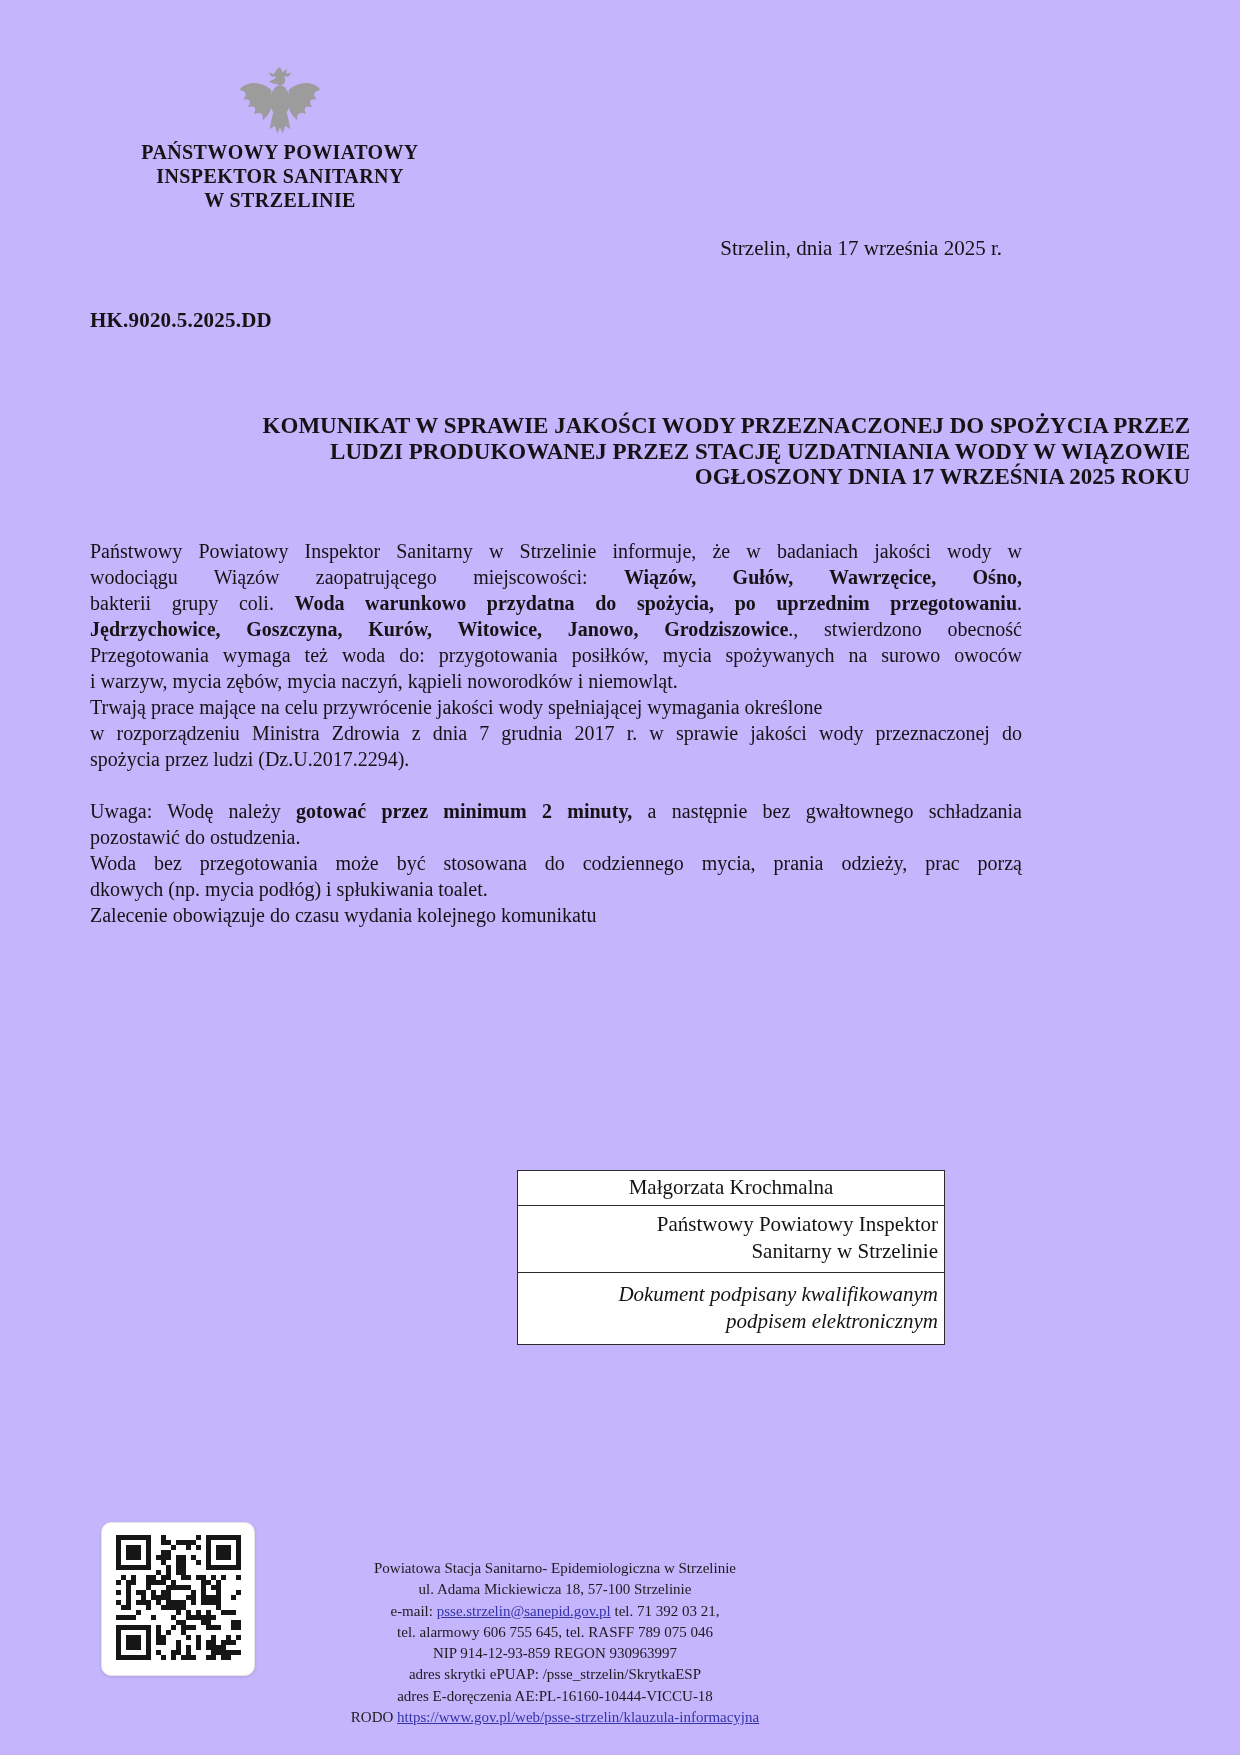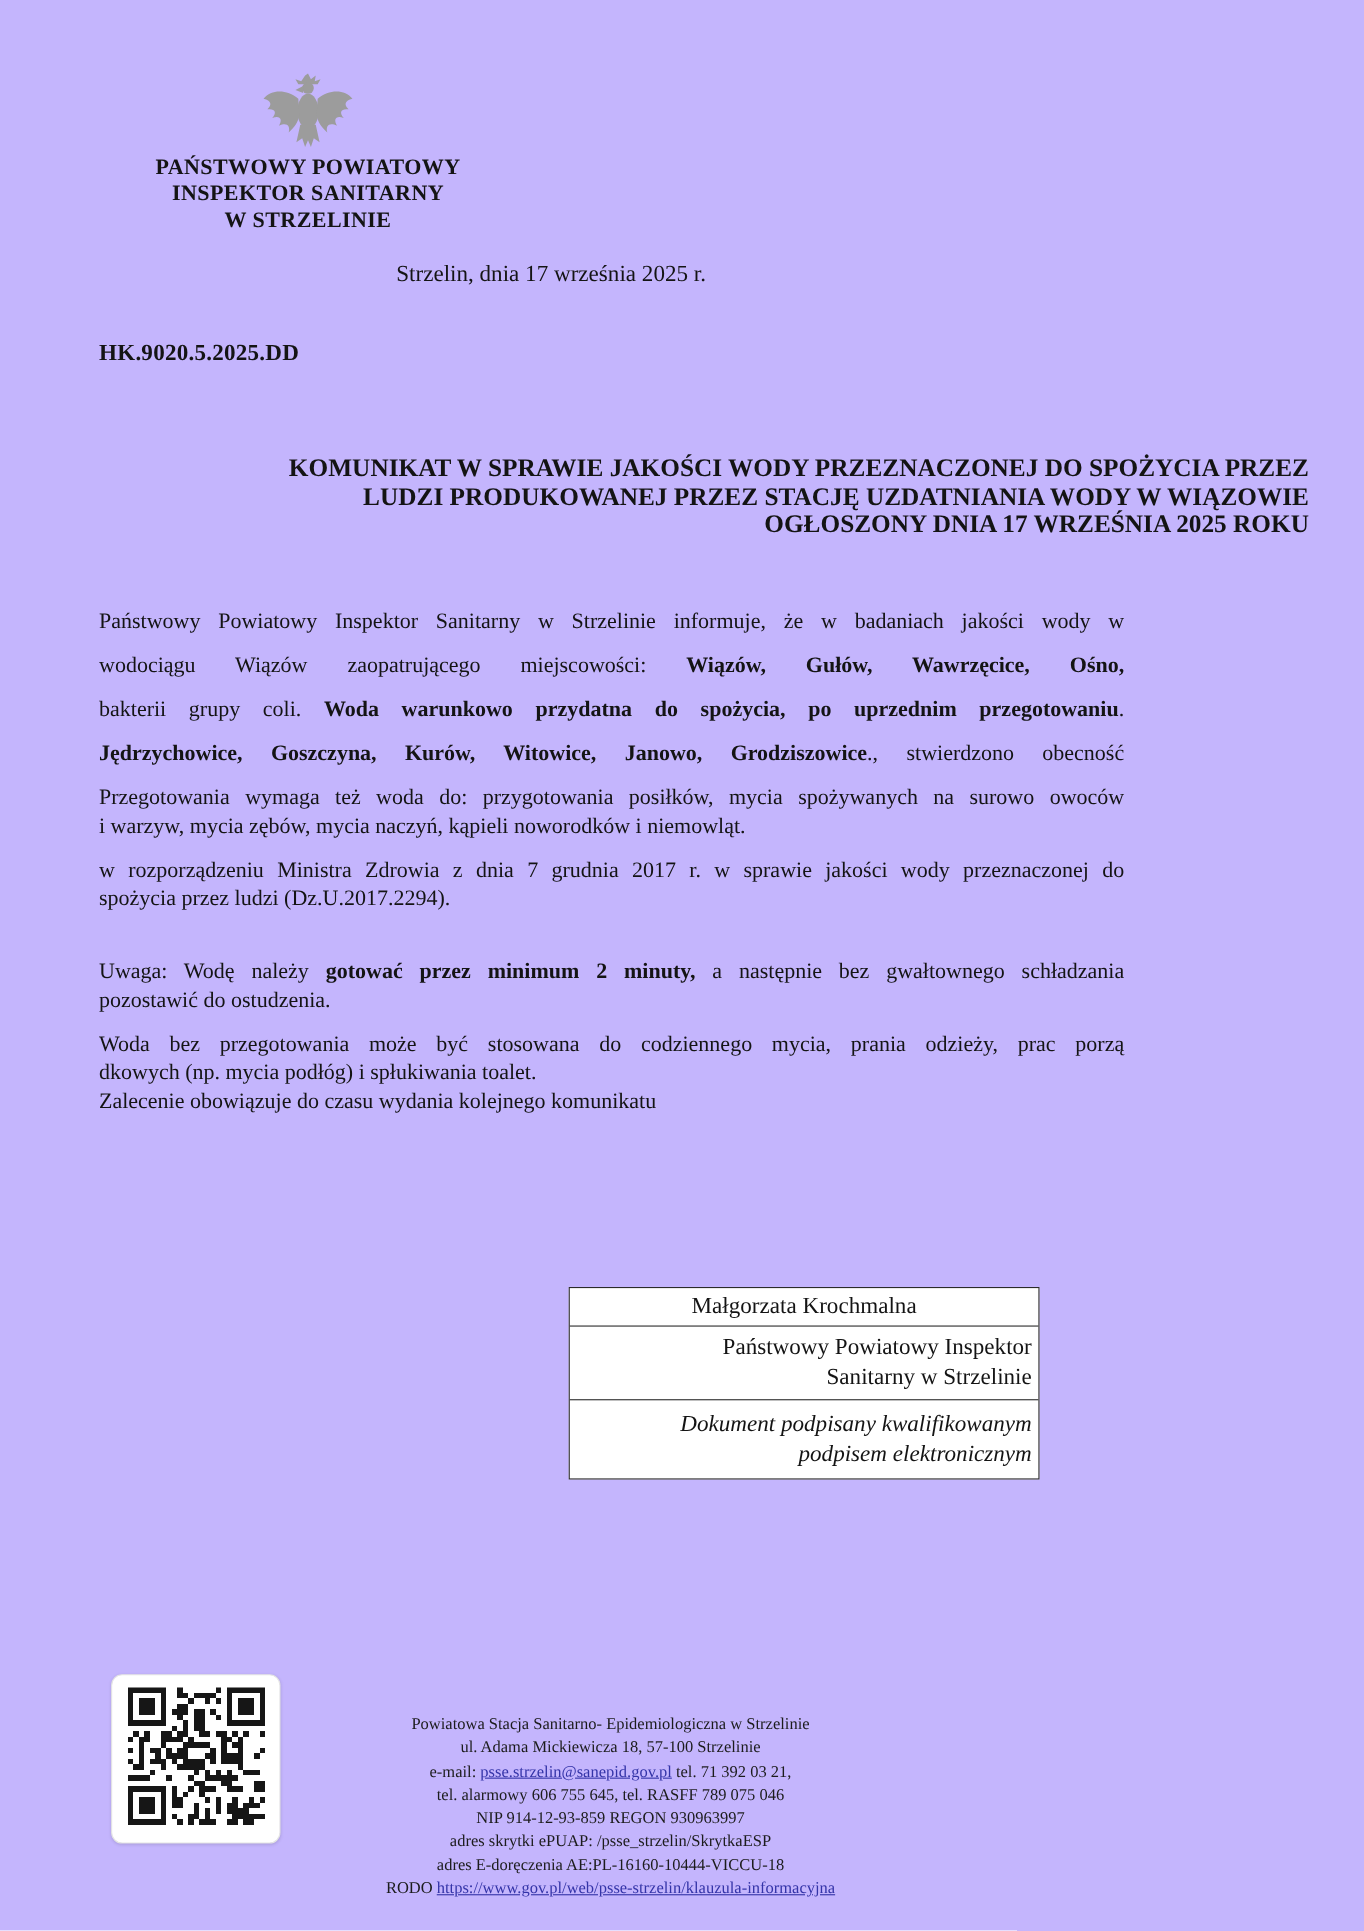--- a/index.html
+++ b/index.html
@@ -14,38 +14,38 @@
   }
   
   .crest{position:absolute;top:66px;left:100px;width:360px;text-align:center;}
   .crest .eagle-wrap{height:74px;}
   .org-line{
     font-weight:bold;font-size:20px;line-height:24px;letter-spacing:.4px;
   }
   
   .date-line{
     position:absolute;top:236px;left:0;right:258px;
-    text-align:center;font-size:21px;
+    text-align:right;font-size:21px;
   }
   .ref-number{
     position:absolute;top:308px;left:90px;
     font-weight:bold;font-size:21px;letter-spacing:.2px;
   }
   
   .doc-title{
     position:absolute;top:413px;left:50px;width:1140px;
     text-align:right;font-weight:bold;font-size:23px;line-height:25.5px;
   }
   
   .body-text{
     position:absolute;top:538px;left:90px;width:932px;
     font-size:20px;line-height:26px;
   }
   .body-text .line{text-align:justify;}
-  .body-text .line.j{text-align-last:justify;margin-top:14px;}
+  .body-text .line.j{text-align-last:justify;}
   .body-text .line.blank{height:26px;}
   .line b{font-weight:bold;}
   
   .signature-box{
     position:absolute;top:1170px;left:517px;width:426px;
     border:1.5px solid #2b2b2b;
     font-size:21px;line-height:27px;text-align:center;
     background:#fff;
   }
   .sig-row{padding:3px 6px 4px 6px;}
@@ -101,20 +101,21 @@
     <div>OGŁOSZONY DNIA 17 WRZEŚNIA 2025 ROKU</div>
   </div>
 
   <div class="body-text">
       <div class="line j"><span>Państwowy Powiatowy Inspektor Sanitarny w Strzelinie informuje, że w badaniach jakości wody w</span></div>
       <div class="line j"><span>wodociągu Wiązów zaopatrującego miejscowości: </span><b>Wiązów, Gułów, Wawrzęcice, Ośno,</b></div>
       <div class="line j"><span>bakterii grupy coli. </span><b>Woda warunkowo przydatna do spożycia, po uprzednim przegotowaniu</b><span>.</span></div>
       <div class="line j"><b>Jędrzychowice, Goszczyna, Kurów, Witowice, Janowo, Grodziszowice</b><span>., stwierdzono obecność</span></div>
       <div class="line j"><span>Przegotowania wymaga też woda do: przygotowania posiłków, mycia spożywanych na surowo owoców</span></div>
       <div class="line"><span>i warzyw, mycia zębów, mycia naczyń, kąpieli noworodków i niemowląt.</span></div>
+      <div class="line"><span>Trwają prace mające na celu przywrócenie jakości wody spełniającej wymagania określone</span></div>
       <div class="line j"><span>w rozporządzeniu Ministra Zdrowia z dnia 7 grudnia 2017 r. w sprawie jakości wody przeznaczonej do</span></div>
       <div class="line"><span>spożycia przez ludzi (Dz.U.2017.2294).</span></div>
       <div class="line blank">&nbsp;</div>
       <div class="line j"><span>Uwaga: Wodę należy </span><b>gotować przez minimum 2 minuty,</b><span> a następnie bez gwałtownego schładzania</span></div>
       <div class="line"><span>pozostawić do ostudzenia.</span></div>
       <div class="line j"><span>Woda bez przegotowania może być stosowana do codziennego mycia, prania odzieży, prac porzą</span></div>
       <div class="line"><span>dkowych (np. mycia podłóg) i spłukiwania toalet.</span></div>
       <div class="line"><span>Zalecenie obowiązuje do czasu wydania kolejnego komunikatu</span></div>
     </div>
 

